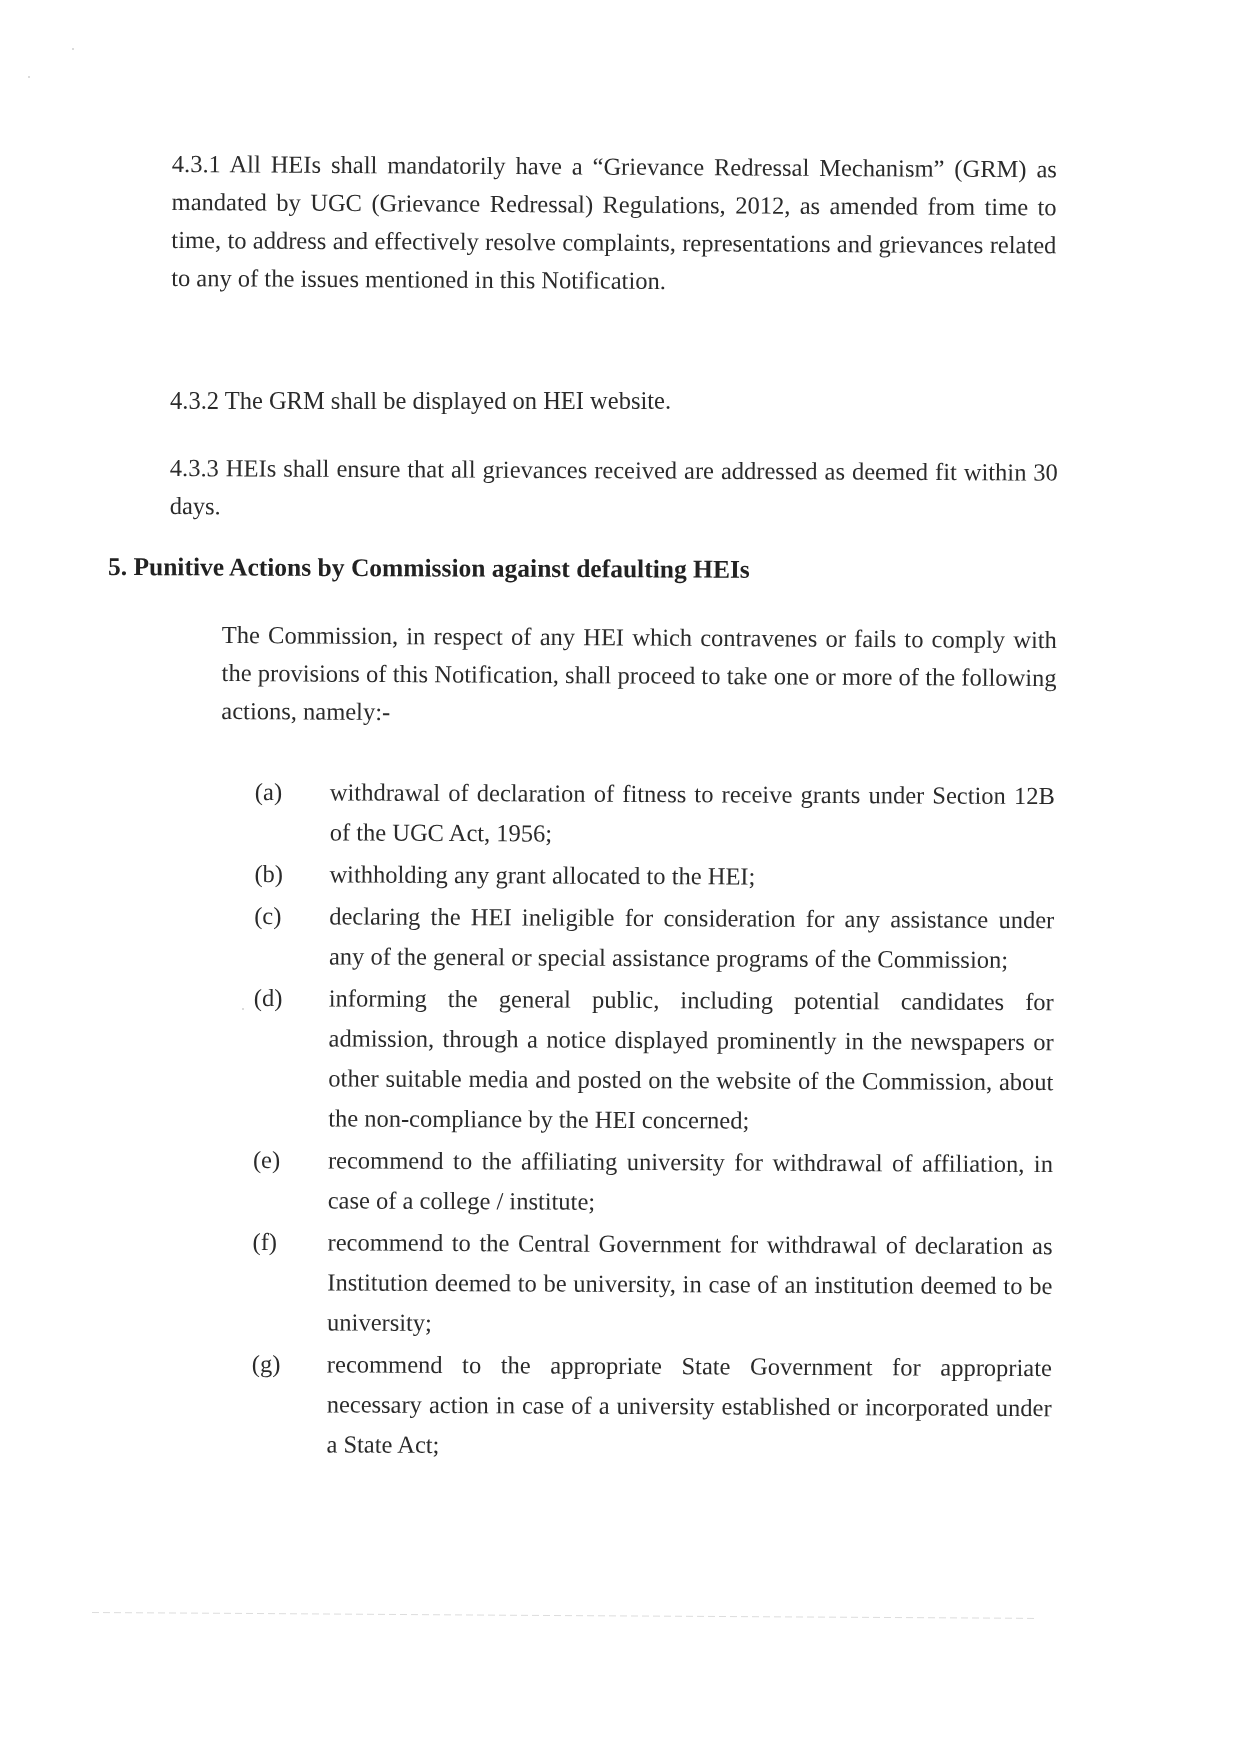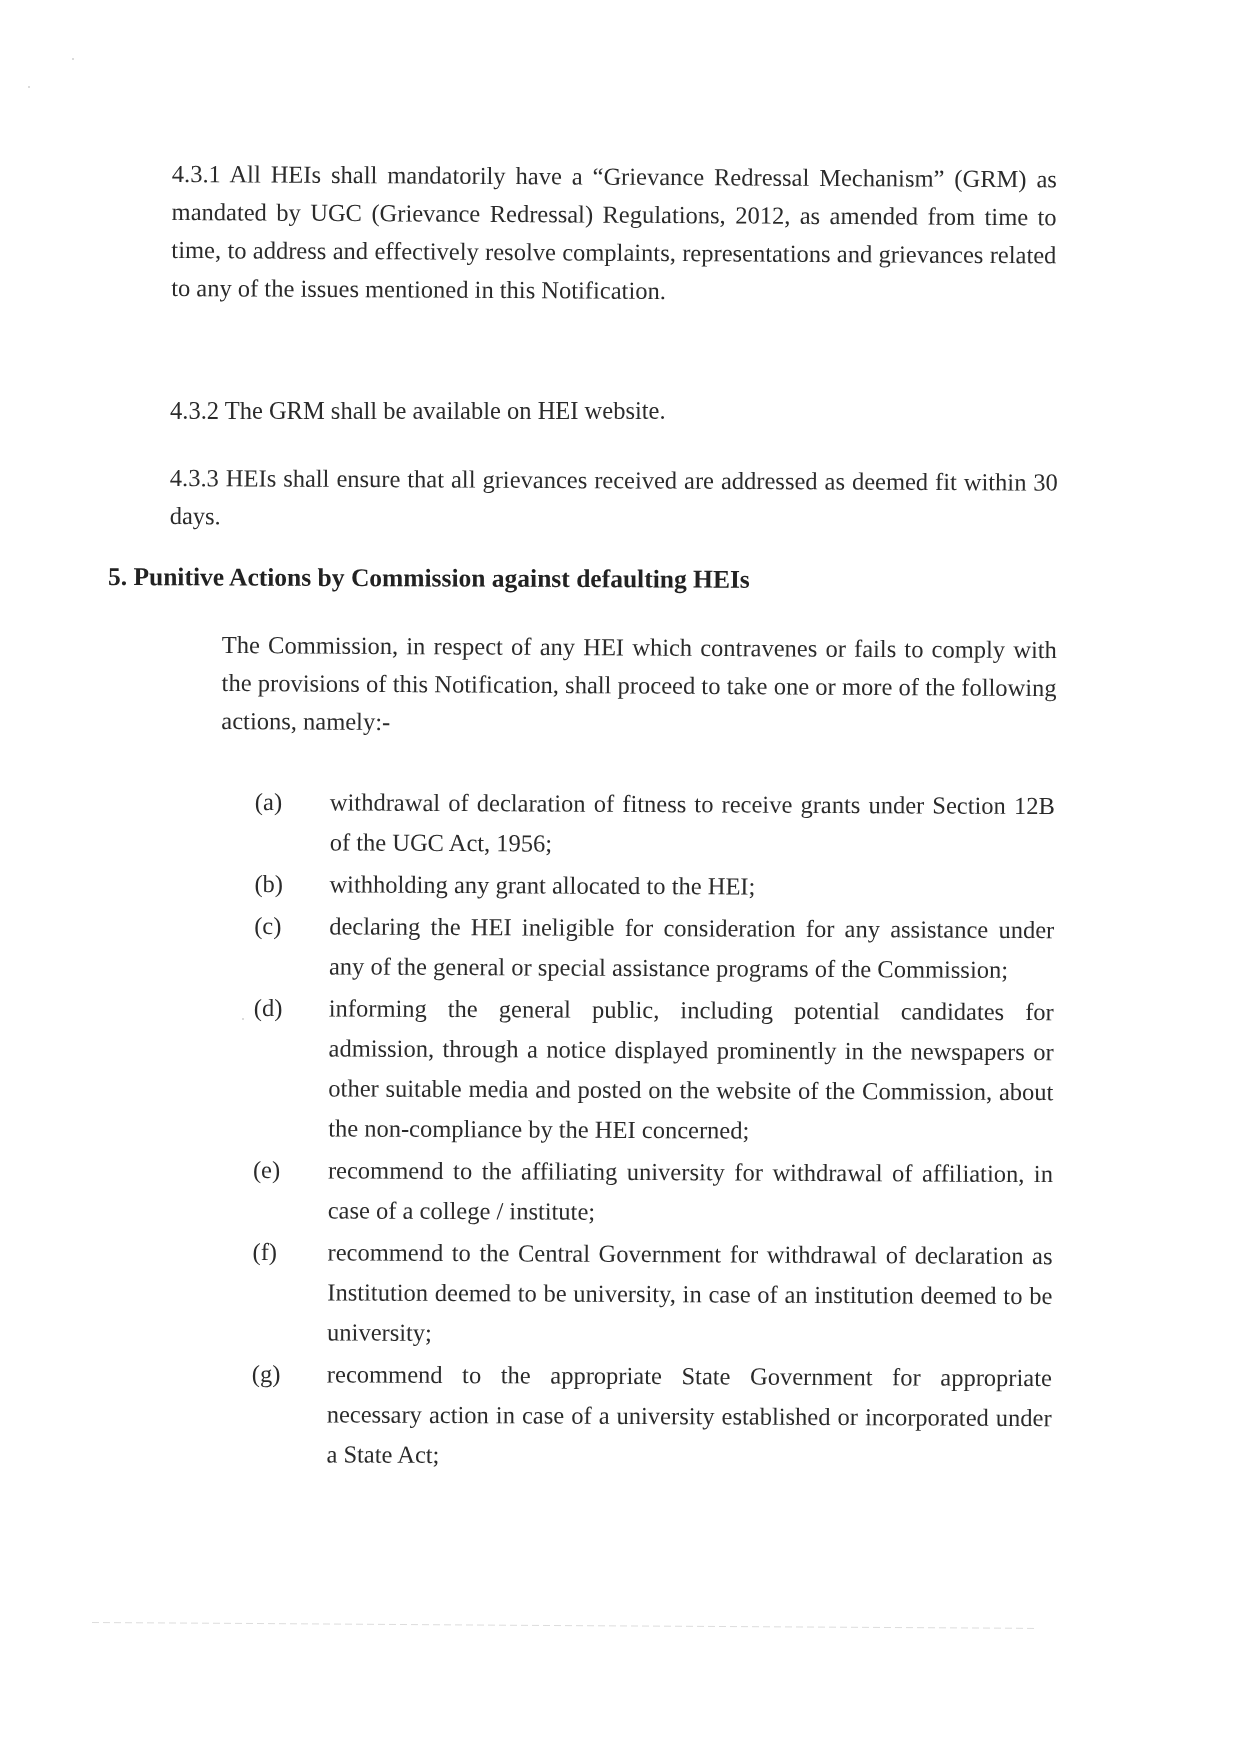--- a/index.html
+++ b/index.html
@@ -5,21 +5,21 @@
     html, body { margin: 0; padding: 0; }
     body {
       width: 1240px;
       height: 1754px;
       background: #ffffff;
       position: relative;
       overflow: hidden;
       font-family: "Liberation Serif", "DejaVu Serif", serif;
       color: #2b2b2b;
     }
-    .page { position: absolute; left: 0; top: 10px; width: 1240px; height: 1566px; }
+    .page { position: absolute; left: 0; top: 0; width: 1240px; height: 1566px; }
     .para {
       position: absolute;
       font-size: 24.5px;
       line-height: 38px;
       text-align: justify;
       text-align-last: left;
       margin: 0;
     }
     #p431 { left: 172px; top: 145px; width: 885px; transform: rotate(0.35deg); transform-origin: left top; }
     #p432 { left: 170px; top: 382px; width: 885px; }
@@ -59,21 +59,21 @@
       opacity: 0.8;
     }
     .speck { position: absolute; width: 2px; height: 2px; background: #cfcfcf; border-radius: 50%; }
   </style>
 </head>
 <body>
 
 <div class="page">
 
   <p id="p431" class="para">4.3.1 All HEIs shall mandatorily have a “Grievance Redressal Mechanism” (GRM) as mandated by UGC (Grievance Redressal) Regulations, 2012, as amended from time to time, to address and effectively resolve complaints, representations and grievances related to any of the issues mentioned in this Notification.</p>
-  <p id="p432" class="para">4.3.2 The GRM shall be available on HEI website.</p>
+  <p id="p432" class="para">4.3.2 The GRM shall be displayed on HEI website.</p>
   <p id="p433" class="para">4.3.3 HEIs shall ensure that all grievances received are addressed as deemed fit within 30 days.</p>
 
   <h2 class="heading">5. Punitive Actions by Commission against defaulting HEIs</h2>
 
   <p id="intro" class="para">The Commission, in respect of any HEI which contravenes or fails to comply with the provisions of this Notification, shall proceed to take one or more of the following actions, namely:-</p>
 
   <ul class="list">
     <li class="item">
       <span class="lbl">(a)</span>
       <span class="txt">withdrawal of declaration of fitness to receive grants under Section 12B of the UGC Act, 1956;</span>

